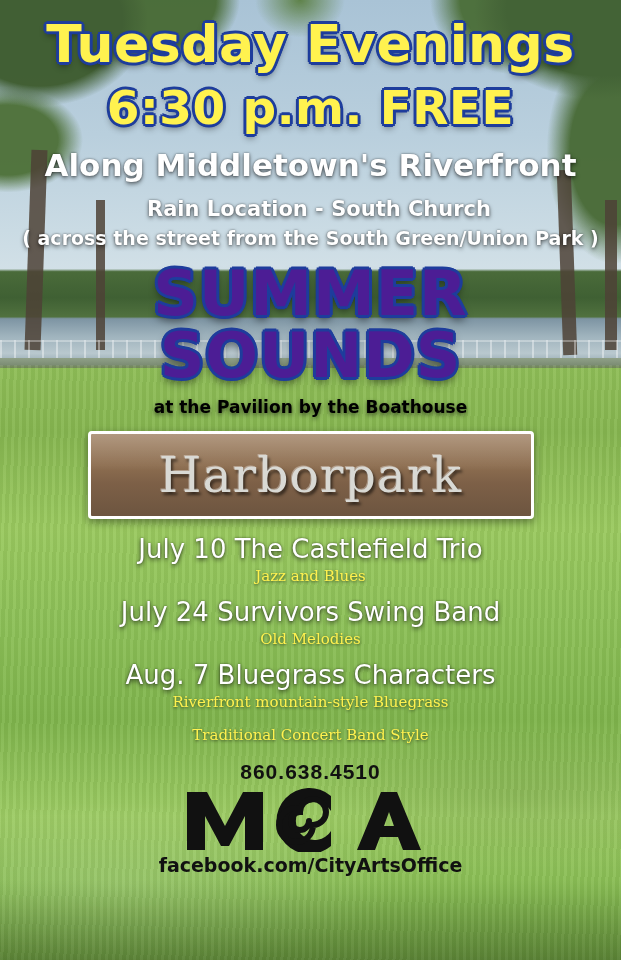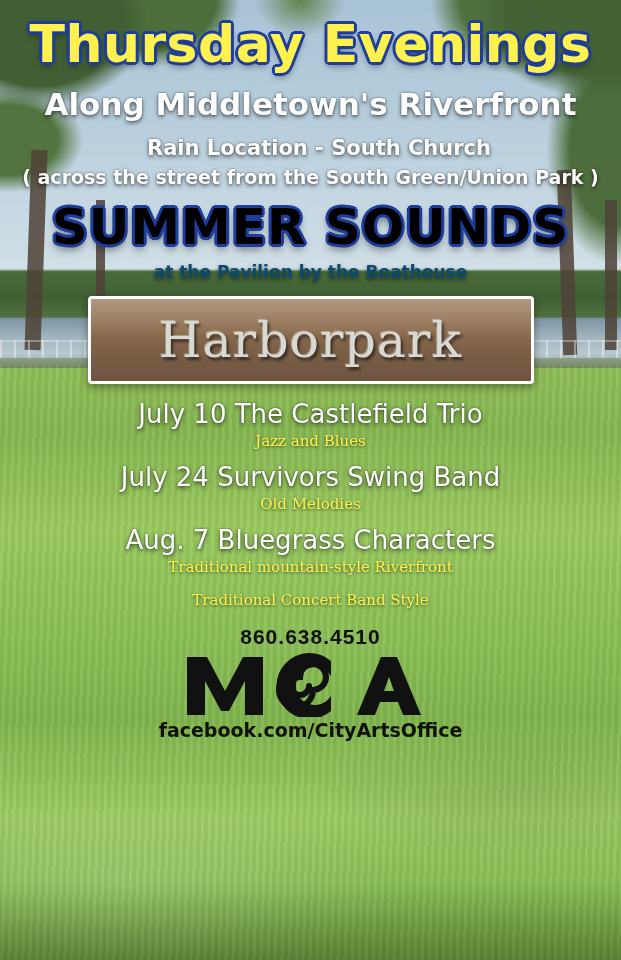--- a/index.html
+++ b/index.html
@@ -122,34 +122,34 @@
     color: #ffffff;
     text-shadow: 0 2px 4px rgba(0,0,0,.55), 0 0 2px rgba(0,0,0,.5);
   }
   .line3 { font-size: 31px; padding-top: 16px; text-align: center; }
   .line4 { font-size: 21px; padding-top: 14px; margin-left: 17px; }
   .line5 { font-size: 19px; padding-top: 6px; }
 
   .summer {
     font-family: "DejaVu Sans", sans-serif;
     font-weight: bold;
-    font-size: 50px;
-    color: #000000;
+    font-size: 62px;
+    color: #4c1d95;
     letter-spacing: 1px;
     padding-top: 14px;
     line-height: 1;
     text-shadow:
       -2px -2px 0 #1e3d9c, 2px -2px 0 #1e3d9c, -2px 2px 0 #1e3d9c, 2px 2px 0 #1e3d9c,
       0 -3px 0 #1e3d9c, 0 3px 0 #1e3d9c, -3px 0 0 #1e3d9c, 3px 0 0 #1e3d9c,
       0 5px 8px rgba(0,0,0,.5);
   }
   .pavilion {
     font-family: "DejaVu Sans", sans-serif;
     font-weight: bold;
-    color: #0c4a6e;
+    color: #000000;
     font-size: 17px;
     padding-top: 10px;
     text-shadow: 0 2px 4px rgba(0,0,0,.55);
   }
 
   
   .sign-wrap {
     margin: 14px auto 0;
     width: 440px;
     height: 82px;
@@ -229,21 +229,22 @@
   <div class="trunk t2"></div>
   <div class="trunk t3"></div>
   <div class="trunk t4"></div>
   <div class="rail"></div>
   <div class="shore"></div>
   <div class="grass-texture"></div>
   <div class="shadow-band"></div>
 
   <div class="content">
 
-    <div class="hdr1">Thursday Evenings</div>
+    <div class="hdr1">Tuesday Evenings</div>
+    <div class="hdr2">6:30 p.m. FREE</div>
     <div class="white-line line3">Along Middletown's Riverfront</div>
     <div class="white-line line4">Rain Location - South Church</div>
     <div class="white-line line5">( across the street from the South Green/Union Park )</div>
 
     <div class="summer">SUMMER SOUNDS</div>
     <div class="pavilion">at the Pavilion by the Boathouse</div>
 
     <div class="sign-wrap">
       <span class="sign-text">Harborpark</span>
     </div>
@@ -252,21 +253,21 @@
       <div class="ev">
         <div class="ev-title">July 10 The Castlefield Trio</div>
         <div class="ev-sub">Jazz and Blues</div>
       </div>
       <div class="ev">
         <div class="ev-title">July 24 Survivors Swing Band</div>
         <div class="ev-sub">Old Melodies</div>
       </div>
       <div class="ev">
         <div class="ev-title">Aug. 7 Bluegrass Characters</div>
-        <div class="ev-sub">Traditional mountain-style Riverfront</div>
+        <div class="ev-sub">Riverfront mountain-style Bluegrass</div>
       </div>
       <div class="ev">
         <div class="ev-sub">Traditional Concert Band Style</div>
       </div>
     </div>
 
     <div class="phone">860.638.4510</div>
 
     <div class="logo">
       <svg viewBox="0 0 260 66" width="260" height="66" aria-hidden="true">

